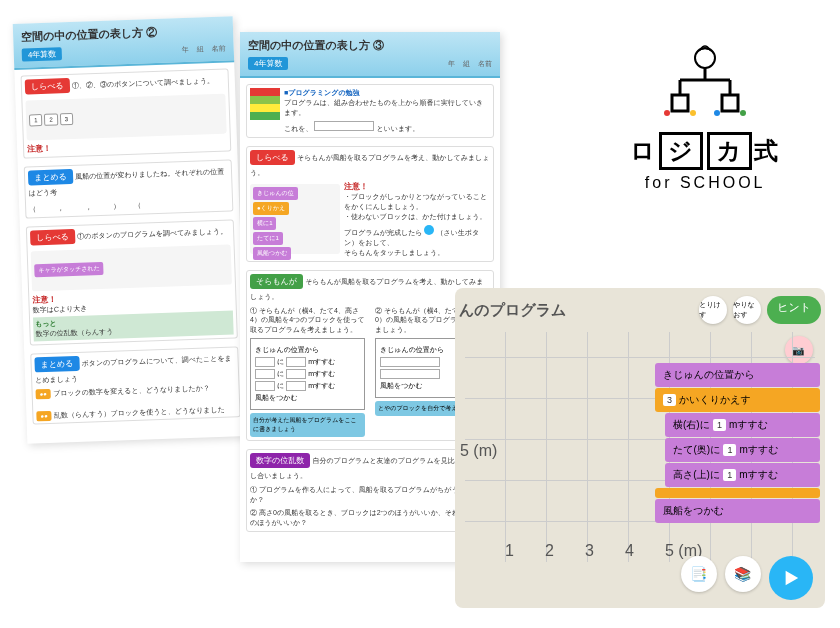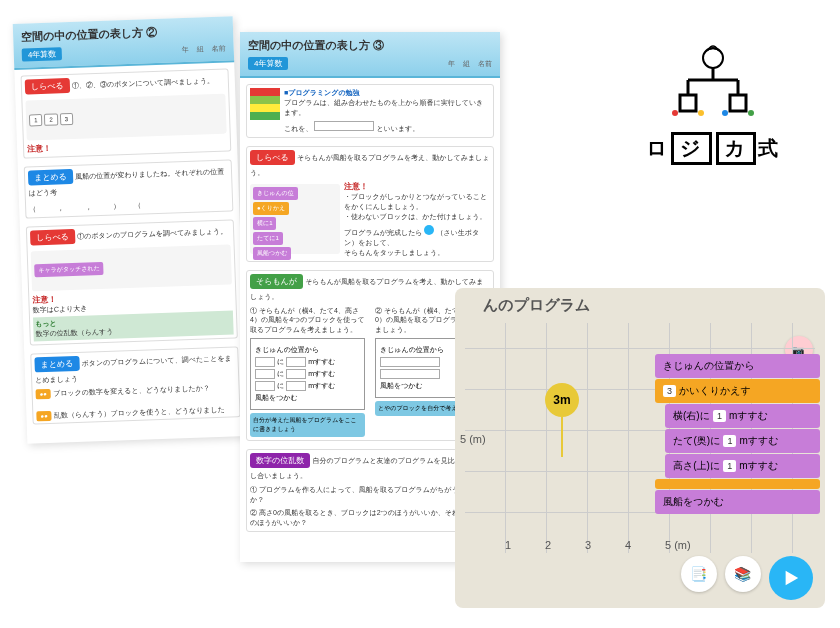--- a/index.html
+++ b/index.html
@@ -27,38 +27,38 @@
 .blk-o{background:#f5a623}
 .fillbox{display:inline-block;border:1px solid #aaa;width:60px;height:10px;background:#fff}
 .q-row{display:flex;gap:10px;margin-top:4px}
 .q-col{flex:1;font-size:7px}
 .prog-box{border:1px solid #999;padding:4px;margin-top:3px}
 .prog-row{display:flex;align-items:center;gap:2px;margin:2px 0;font-size:7px}
 .prog-box .fillbox{width:20px;height:10px}
 
 .logo{position:absolute;right:60px;top:40px;text-align:center;z-index:3}
 .logo-icon{width:100px;height:80px;margin:0 auto 8px}
-.logo-text{font-size:20px;font-weight:bold;letter-spacing:2px}
+.logo-text{font-size:24px;font-weight:bold;letter-spacing:2px}
 .logo-text .box{display:inline-block;border:3px solid #000;padding:0 6px;margin:0 2px}
 .logo-sub{font-size:16px;margin-top:4px;letter-spacing:3px}
 
 .app{position:absolute;right:15px;bottom:20px;width:370px;height:320px;background:#e8e4d8;border-radius:8px;z-index:4;overflow:hidden}
-.app-top{display:flex;justify-content:space-between;align-items:center;padding:8px 28px}
+.app-top{display:flex;justify-content:space-between;align-items:center;padding:8px 4px}
 .app-title{font-size:15px;color:#555;font-weight:bold}
 .app-btns{display:flex;gap:6px}
 .circ-btn{width:28px;height:28px;border-radius:50%;background:#fff;display:flex;align-items:center;justify-content:center;font-size:10px;box-shadow:0 1px 3px rgba(0,0,0,.2)}
 .hint-btn{background:#4caf50;color:#fff;padding:4px 10px;border-radius:14px;font-size:11px}
 .canvas{position:relative;height:230px;margin:0 10px;background:repeating-linear-gradient(90deg,transparent,transparent 40px,#ccc 40px,#ccc 41px),repeating-linear-gradient(0deg,transparent,transparent 40px,#ccc 40px,#ccc 41px)}
 .balloon{position:absolute;left:80px;top:60px}
 .balloon-circ{width:34px;height:34px;background:#e8c938;border-radius:50%;display:flex;align-items:center;justify-content:center;font-size:12px;font-weight:bold}
 .balloon-str{width:2px;height:40px;background:#e8c938;margin:0 auto}
 .prog-panel{position:absolute;right:-5px;top:30px;width:165px}
 .blk{padding:5px 8px;margin:1px 0;font-size:10px;border-radius:3px;display:flex;align-items:center;gap:3px}
 .blk .numbox{background:#fff;color:#333;padding:1px 4px;border-radius:2px;font-size:9px}
-.axis-lbl{position:absolute;font-size:11px;color:#555}
+.axis-lbl{position:absolute;font-size:16px;color:#555}
 .bottom-btns{position:absolute;bottom:8px;right:12px;display:flex;gap:8px}
 .play-btn{width:44px;height:44px;border-radius:50%;background:#29b6f6;display:flex;align-items:center;justify-content:center}
 .small-circ{width:36px;height:36px;border-radius:50%;background:#fff;display:flex;align-items:center;justify-content:center;box-shadow:0 1px 3px rgba(0,0,0,.2)}
 </style>
 </head>
 <body>
 
 <div class="ws1">
   <div class="ws-head">
     <div class="ws-title">空間の中の位置の表し方 ②</div>
@@ -220,35 +220,41 @@
     <line x1="25" y1="40" x2="25" y2="55" stroke="#000" stroke-width="3"></line>
     <line x1="75" y1="40" x2="75" y2="55" stroke="#000" stroke-width="3"></line>
     <rect x="17" y="55" width="16" height="16" fill="none" stroke="#000" stroke-width="3"></rect>
     <rect x="67" y="55" width="16" height="16" fill="none" stroke="#000" stroke-width="3"></rect>
     <circle cx="12" cy="73" r="3" fill="#e53935"></circle>
       <circle cx="38" cy="73" r="3" fill="#fbc02d"></circle>
     <circle cx="62" cy="73" r="3" fill="#1e88e5"></circle>
       <circle cx="88" cy="73" r="3" fill="#43a047"></circle>
   </svg>
   <div class="logo-text">ロ<span class="box">ジ</span><span class="box">カ</span>式</div>
+  <div class="logo-sub">for SCHOOL</div>
 </div>
 
 <div class="app">
 
   <div class="app-top">
     <div class="app-title">んのプログラム</div>
+    <div class="app-btns">
+      <div class="circ-btn">
+          <div style="font-size:7px">とりけす</div>
+        </div>
+      <div class="circ-btn">
+          <div style="font-size:7px">やりなおす</div>
+        </div>
+      <div class="hint-btn">ヒント</div>
+    </div>
   </div>
   <div style="position:absolute;right:12px;top:48px">
       <div class="circ-btn" style="background:#ffcdd2">📷</div>
     </div>
   <div class="canvas">
-    <div class="balloon">
-      <div class="balloon-circ">3m</div>
-      <div class="balloon-str"></div>
-    </div>
     <div class="prog-panel">
       <div class="blk" style="background:#c77dd8">きじゅんの位置から</div>
       <div class="blk" style="background:#f5a623">
           <span class="numbox">3</span>
           <span>かいくりかえす</span>
         </div>
       <div style="margin-left:10px">
         <div class="blk" style="background:#c77dd8">
             <span>横(右)に</span>
             <span class="numbox">1</span>

